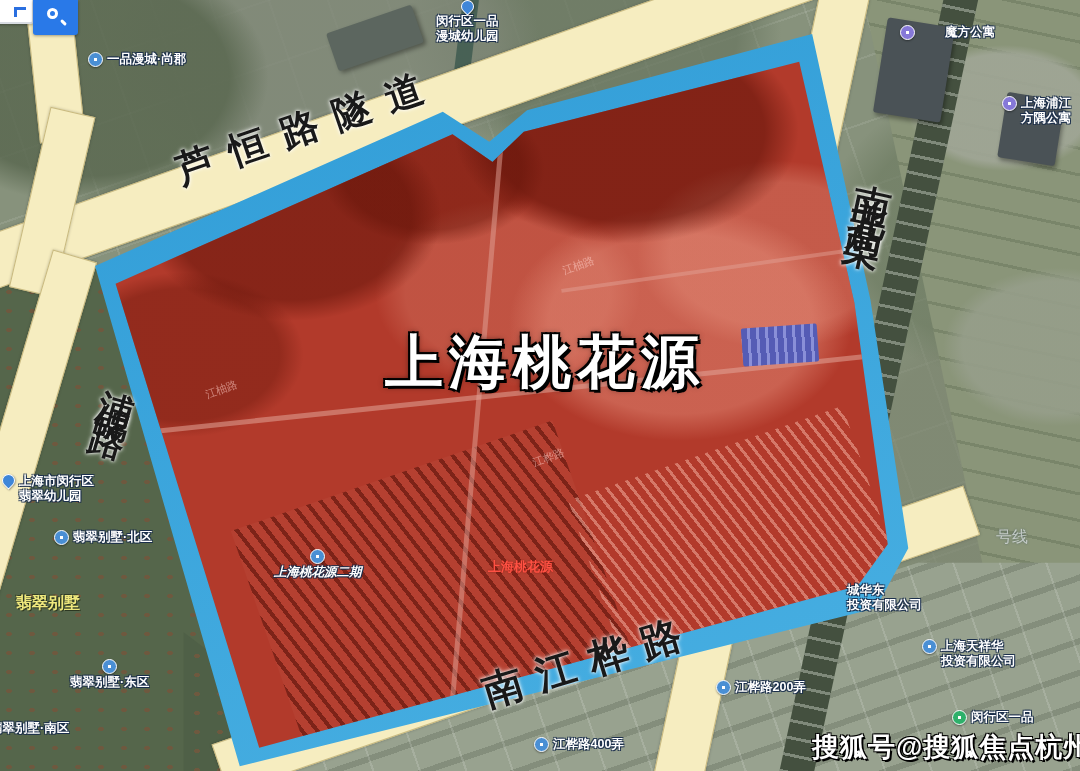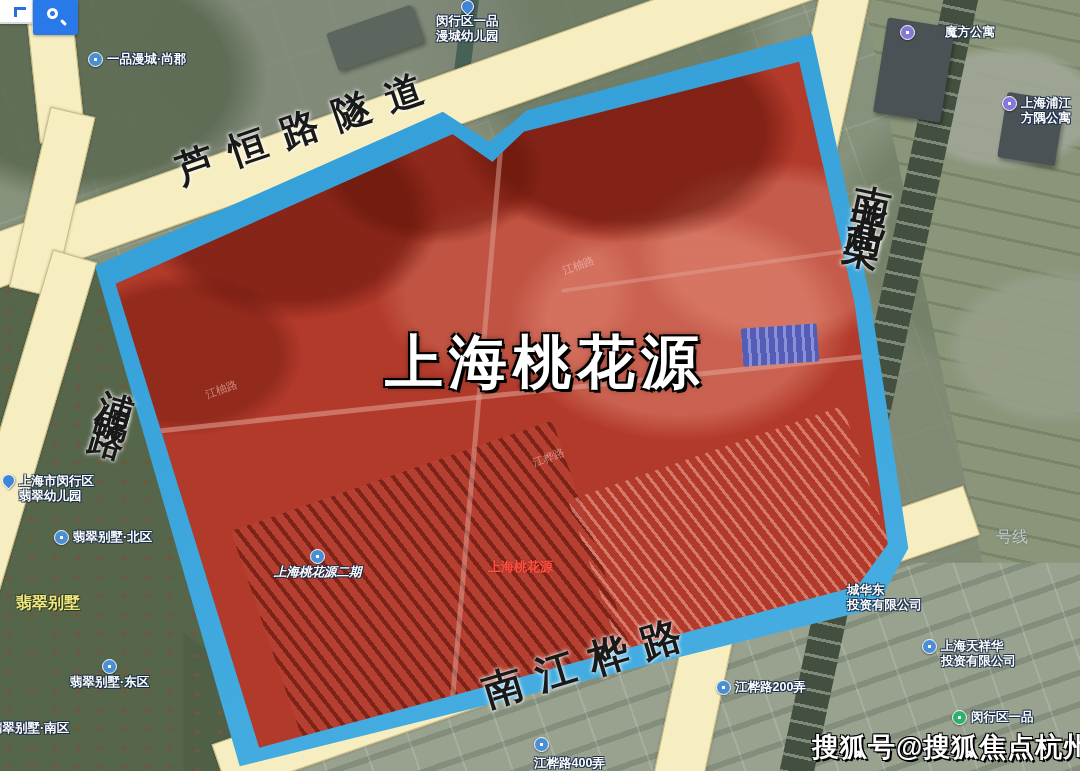--- a/index.html
+++ b/index.html
@@ -269,21 +269,21 @@
           <div>上海天祥华</div>
           <div>投资有限公司</div>
         </div>
       </div>
       <div class="poi" style="left: 716px; top: 680px;">
         <span class="mk circle-blue"></span>
         <div class="lbl">
           <div>江桦路200弄</div>
         </div>
       </div>
-      <div class="poi" style="left: 534px; top: 737px; flex-direction: column;">
+      <div class="poi" style="left: 534px; top: 737px;">
         <span class="mk circle-blue"></span>
         <div class="lbl">
           <div>江桦路400弄</div>
         </div>
       </div>
       <div class="poi" style="left: 952px; top: 710px;">
         <span class="mk circle-green"></span>
         <div class="lbl">
           <div>闵行区一品</div>
         </div>

